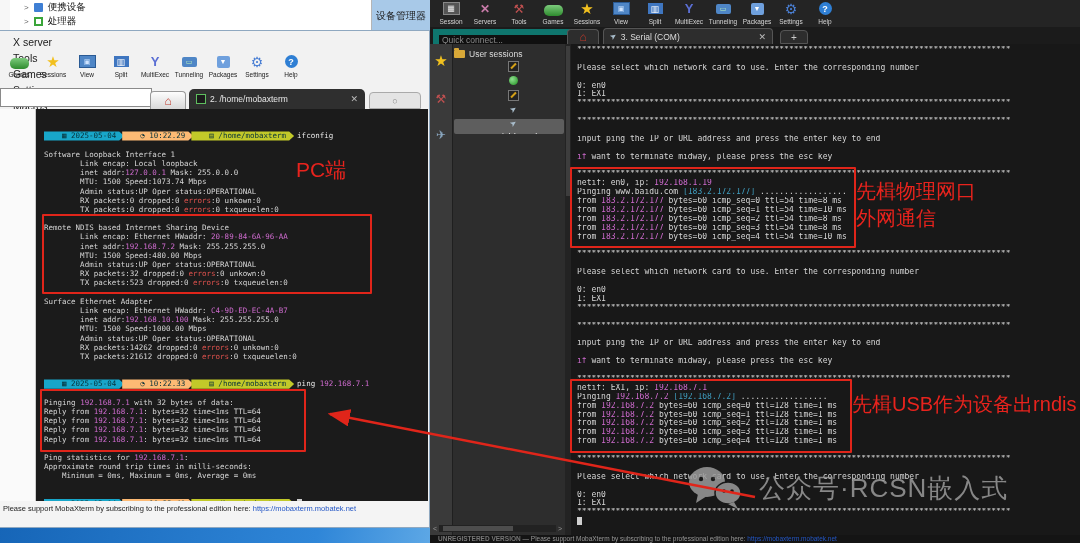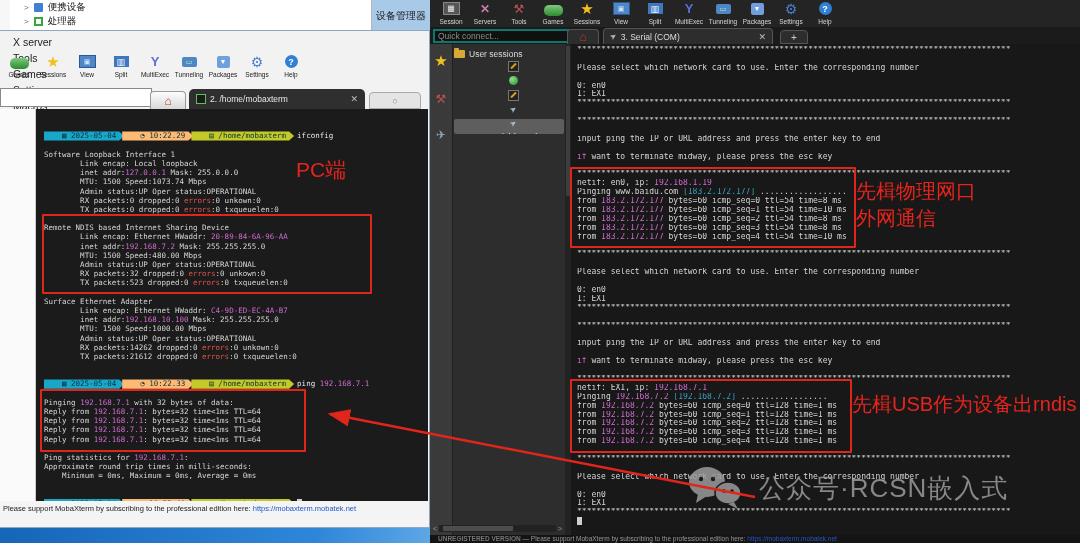--- a/index.html
+++ b/index.html
@@ -51,21 +51,21 @@
   .ltab-ghost{width:50px;height:15px;background:#e4e4e4;border:1px solid #aaa;border-radius:4px 4px 0 0;margin-left:4px;display:flex;align-items:center;justify-content:center;color:#888;font-size:9px;}
   #lw-gutter{position:absolute;top:78px;left:0;width:36px;bottom:15px;background:#fafafa;border-right:1px solid #ccc;box-sizing:border-box;}
   #lw-term{position:absolute;top:78px;left:36px;right:1px;bottom:15px;background:#1b1b1b;overflow:hidden;padding:4px 0 0 8px;box-sizing:border-box;}
   #lw-status{position:absolute;left:0;right:1px;bottom:0;height:26px;background:#f4f4f4;font-size:7.5px;color:#222;line-height:15px;padding-left:3px;white-space:nowrap;overflow:hidden;}
   #lw-status a, #rw-status a{color:#2356c5;text-decoration:none;}
 
   
   #rwin{left:430px;top:0;width:650px;height:543px;background:#242424;}
   #rw-toolbar{position:absolute;top:0;left:4px;height:27px;display:flex;}
   #rw-tabrow{position:absolute;top:27px;left:0;right:0;height:17px;background:#1b1b1b;border-bottom:1px solid #000;}
-  #rw-quick{position:absolute;top:2px;left:3px;width:126px;height:10px;background:#101010;border:2px solid #0f766e;color:#9a9a9a;font-size:8.5px;padding:0 3px;font-family:"Liberation Sans",sans-serif;}
+  #rw-quick{position:absolute;top:2px;left:3px;width:126px;height:10px;background:#101010;border:6px solid #0f766e;color:#9a9a9a;font-size:8.5px;padding:0 3px;font-family:"Liberation Sans",sans-serif;}
   #rw-quick::placeholder{color:#8a8a8a;}
   #rw-tabs{position:absolute;left:137px;top:1px;display:flex;align-items:flex-end;height:16px;}
   .rtab-home{width:30px;height:14px;background:#2d2d2d;border:1px solid #555;border-bottom:none;border-radius:4px 4px 0 0;display:flex;align-items:center;justify-content:center;}
   .rtab-active{width:156px;height:15px;background:#2d2d2d;border:1px solid #555;border-bottom:none;border-radius:4px 4px 0 0;color:#ddd;font-size:8.5px;display:flex;gap:4px;padding:0 6px;align-items:center;margin-left:4px;}
   .rtab-plus{width:26px;height:12px;background:#2d2d2d;border:1px solid #555;border-radius:4px 4px 0 0;margin-left:7px;color:#ccc;font-size:10px;display:flex;align-items:center;justify-content:center;}
   #rw-side{position:absolute;top:44px;left:0;width:135px;bottom:8px;background:#2d2d2d;}
   #rw-iconstrip{position:absolute;left:0;top:0;width:22px;bottom:0;background:#3a3a3a;border-right:1px solid #1f1f1f;}
   .strip-ic{position:absolute;left:0;width:22px;text-align:center;}
   #rw-tree{position:absolute;left:24px;top:3px;right:1px;}
   .tree-header{display:flex;gap:4px;font-size:8.5px;color:#ddd;height:14px;align-items:center;}

